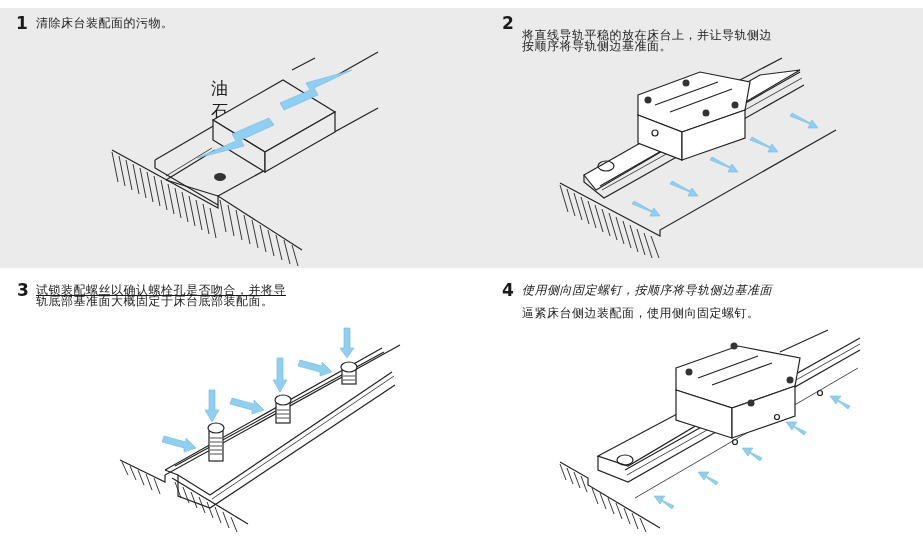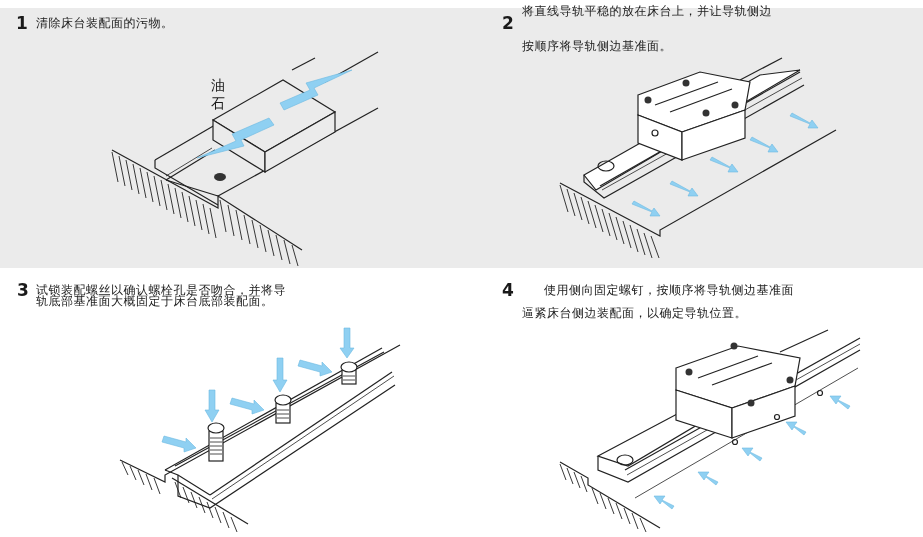--- a/index.html
+++ b/index.html
@@ -24,21 +24,21 @@
     white-space: nowrap;
   }
   .illus { position: absolute; }
   svg .ln { stroke: #222; stroke-width: 1.2; fill: none; }
   svg .thin { stroke: #222; stroke-width: 0.8; fill: none; }
   svg .hatch { stroke: #222; stroke-width: 0.9; }
   svg .arrow { fill: #8fd0f2; stroke: #6bb8e0; stroke-width: 0.6; }
   svg .white { fill: #ffffff; stroke: #222; stroke-width: 1.2; }
   svg .grayf { fill: #ebebeb; stroke: #222; stroke-width: 1.2; }
   svg .dot { fill: #333; }
-  .label-oilstone { position: absolute; font-size: 14px; }
+  .label-oilstone { position: absolute; font-size: 17px; }
 </style>
 </head>
 <body>
 
 <div class="band"></div>
 
 <div class="step">
   <span class="step-num" style="left:16px; top:12px;">1</span>
   <span class="step-text" style="left:36px; top:12px;">清除床台装配面的污物。</span>
   <span class="label-oilstone" style="left:211px; top:77px;">油石</span>
@@ -92,21 +92,21 @@
 
     <ellipse cx="220" cy="177" rx="6" ry="4" class="dot"></ellipse>
 
     <polygon class="arrow" points="197,158 236,141 232,134 269,118 274,125 241,140 244,146"></polygon>
     <polygon class="arrow" points="352,70 314,88 318,95 284,110 280,103 310,90 306,83"></polygon>
   </svg>
 </div>
 
 <div class="step">
   <span class="step-num" style="left:502px; top:12px;">2</span>
-  <span class="step-text" style="left:522px; top:0;">将直线导轨平稳的放在床台上，并让导轨侧边</span>
+  <span class="step-text" style="left:522px; top:24px;">将直线导轨平稳的放在床台上，并让导轨侧边</span>
   <span class="step-text" style="left:522px; top:35px;">按顺序将导轨侧边基准面。</span>
   <svg class="illus" style="left:460px;top:0" width="463" height="268">
     <g class="hatch">
       <path class="ln" d="M100 183 L200 236 L200 230 L376 130"></path>
       <line x1="100" y1="185" x2="108" y2="212"></line>
         <line x1="107" y1="189" x2="115" y2="216"></line>
       <line x1="114" y1="193" x2="122" y2="220"></line>
         <line x1="121" y1="197" x2="129" y2="224"></line>
       <line x1="128" y1="201" x2="136" y2="228"></line>
         <line x1="135" y1="205" x2="143" y2="232"></line>
@@ -147,21 +147,21 @@
       <polygon class="arrow" points="210,184 230,192 228,196 238,196 232,188 230,191 212,181"></polygon>
       <polygon class="arrow" points="250,160 270,168 268,172 278,172 272,164 270,167 252,157"></polygon>
       <polygon class="arrow" points="290,140 310,148 308,152 318,152 312,144 310,147 292,137"></polygon>
       <polygon class="arrow" points="330,116 350,124 348,128 358,128 352,120 350,123 332,113"></polygon>
     </g>
   </svg>
 </div>
 
 <div class="step">
   <span class="step-num" style="left:17px; top:279px;">3</span>
-  <span class="step-text" style="left:36px; top:279px;">试锁装配螺丝以确认螺栓孔是否吻合，并将导</span>
+  <span class="step-text" style="left:36px; top:279px;text-decoration:underline;">试锁装配螺丝以确认螺栓孔是否吻合，并将导</span>
   <span class="step-text" style="left:36px; top:290px;">轨底部基准面大概固定于床台底部装配面。</span>
   <svg class="illus" style="left:0;top:270px" width="460" height="267">
     <g class="hatch">
       <path class="ln" d="M120 190 L165 212 L165 205 L400 75"></path>
       <path class="ln" d="M172 208 L248 254"></path>
       <line x1="122" y1="192" x2="128" y2="205"></line>
         <line x1="130" y1="196" x2="136" y2="210"></line>
       <line x1="138" y1="200" x2="144" y2="215"></line>
         <line x1="146" y1="204" x2="152" y2="220"></line>
       <line x1="154" y1="208" x2="160" y2="224"></line>
@@ -205,22 +205,22 @@
       <polygon class="arrow" points="344,58 350,58 350,78 354,78 347,88 340,78 344,78"></polygon>
       <polygon class="arrow" points="164,166 186,172 186,168 196,178 184,182 184,178 162,172"></polygon>
       <polygon class="arrow" points="232,128 254,134 254,130 264,140 252,144 252,140 230,134"></polygon>
       <polygon class="arrow" points="300,90 322,96 322,92 332,102 320,106 320,102 298,96"></polygon>
     </g>
   </svg>
 </div>
 
 <div class="step">
   <span class="step-num" style="left:502px; top:279px;">4</span>
-  <span class="step-text" style="left:544px; top:279px;">使用侧向固定螺钉，按顺序将导轨侧边基准面</span>
-  <span class="step-text" style="left:522px; top:302px;">逼紧床台侧边装配面，以确定导轨位置。</span>
+  <span class="step-text" style="left:522px; top:279px;font-style:italic;">使用侧向固定螺钉，按顺序将导轨侧边基准面</span>
+  <span class="step-text" style="left:522px; top:302px;">逼紧床台侧边装配面，使用侧向固定螺钉。</span>
   <svg class="illus" style="left:460px;top:270px" width="463" height="267">
     <g class="hatch">
       <path class="ln" d="M100 192 L128 208 L128 215 L200 258"></path>
       <line x1="100" y1="194" x2="106" y2="210"></line>
         <line x1="107" y1="198" x2="113" y2="214"></line>
       <line x1="114" y1="202" x2="120" y2="218"></line>
         <line x1="121" y1="206" x2="127" y2="222"></line>
       <line x1="132" y1="218" x2="138" y2="234"></line>
         <line x1="140" y1="223" x2="146" y2="239"></line>
       <line x1="148" y1="228" x2="154" y2="244"></line>

